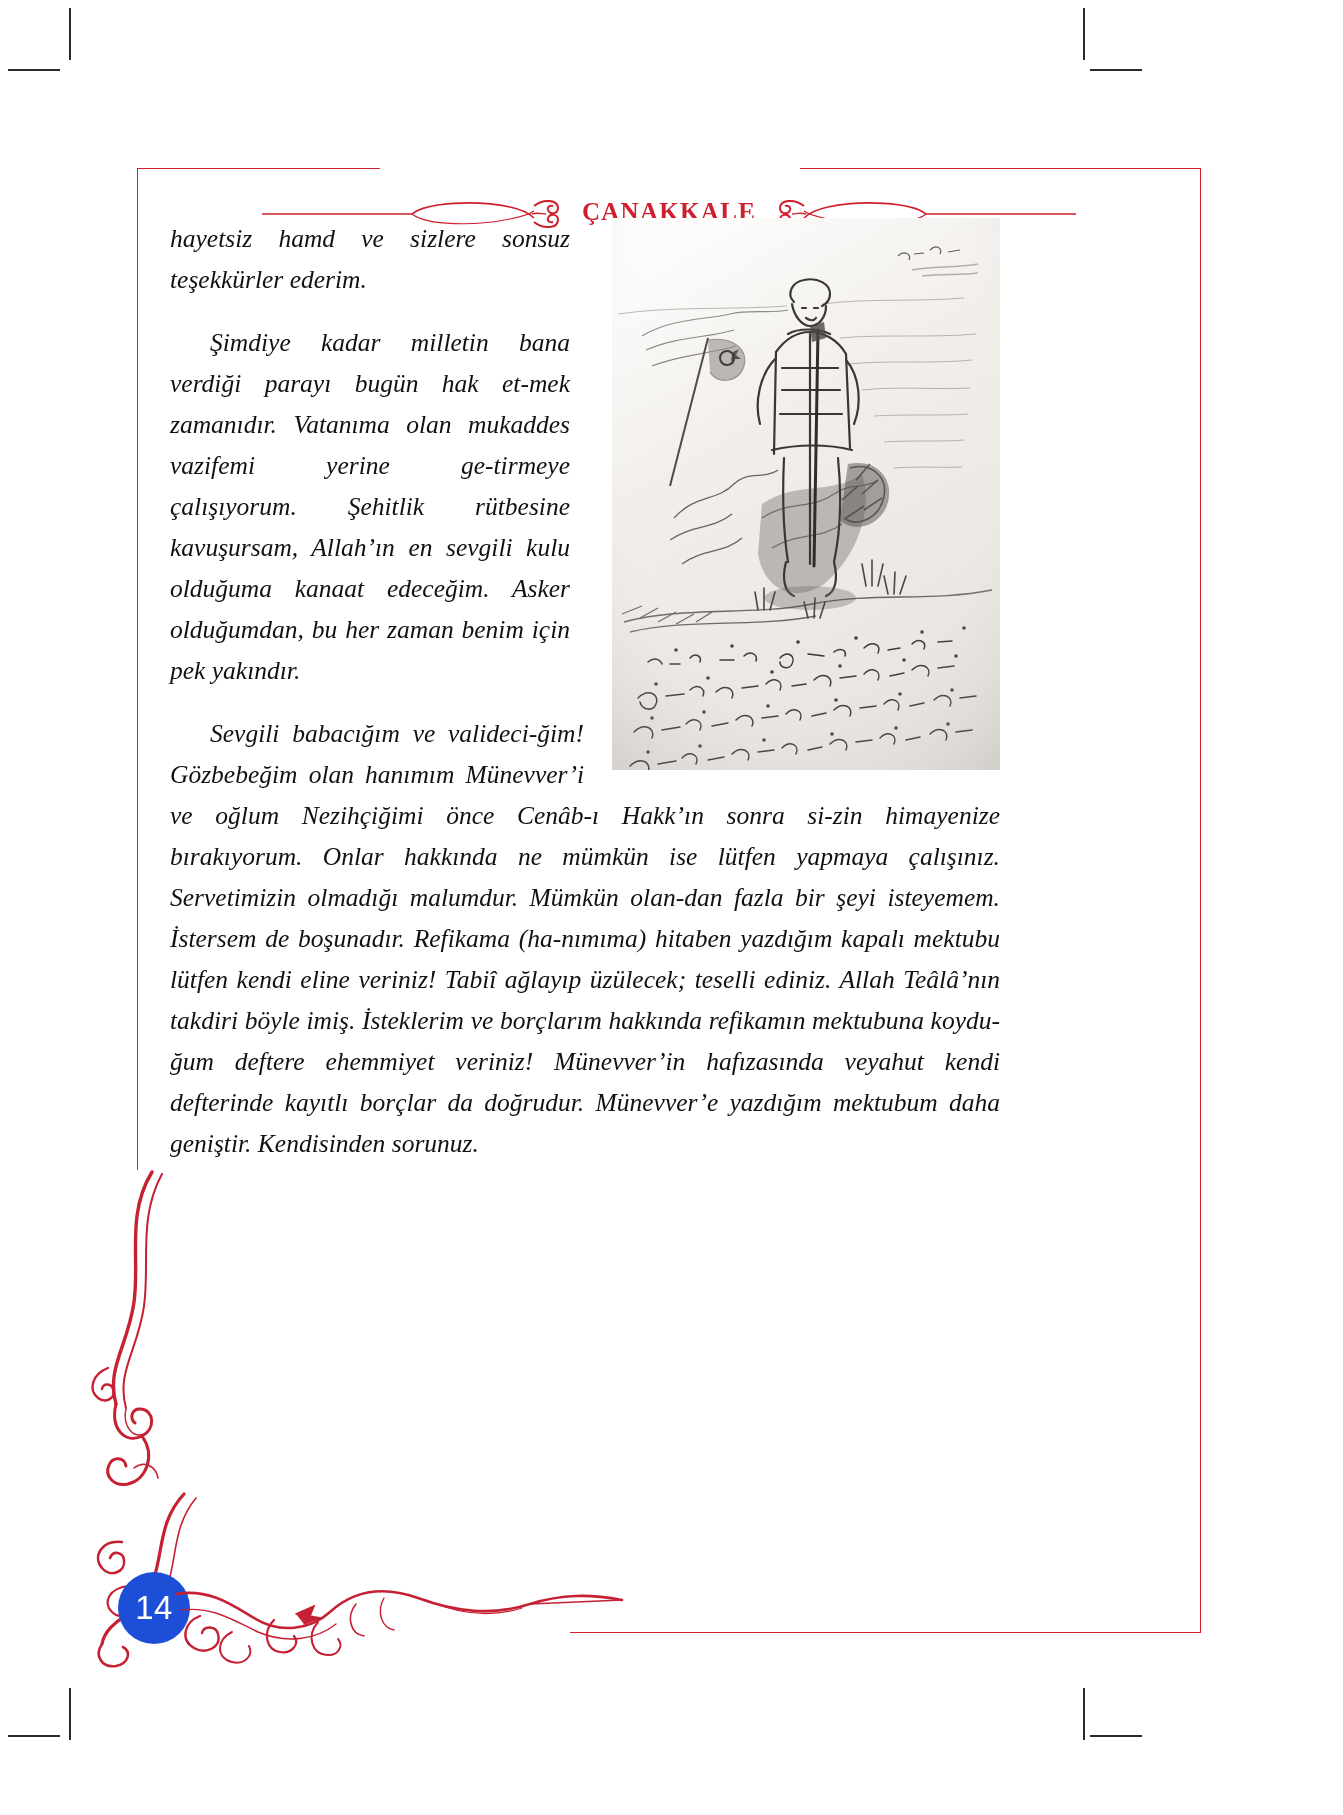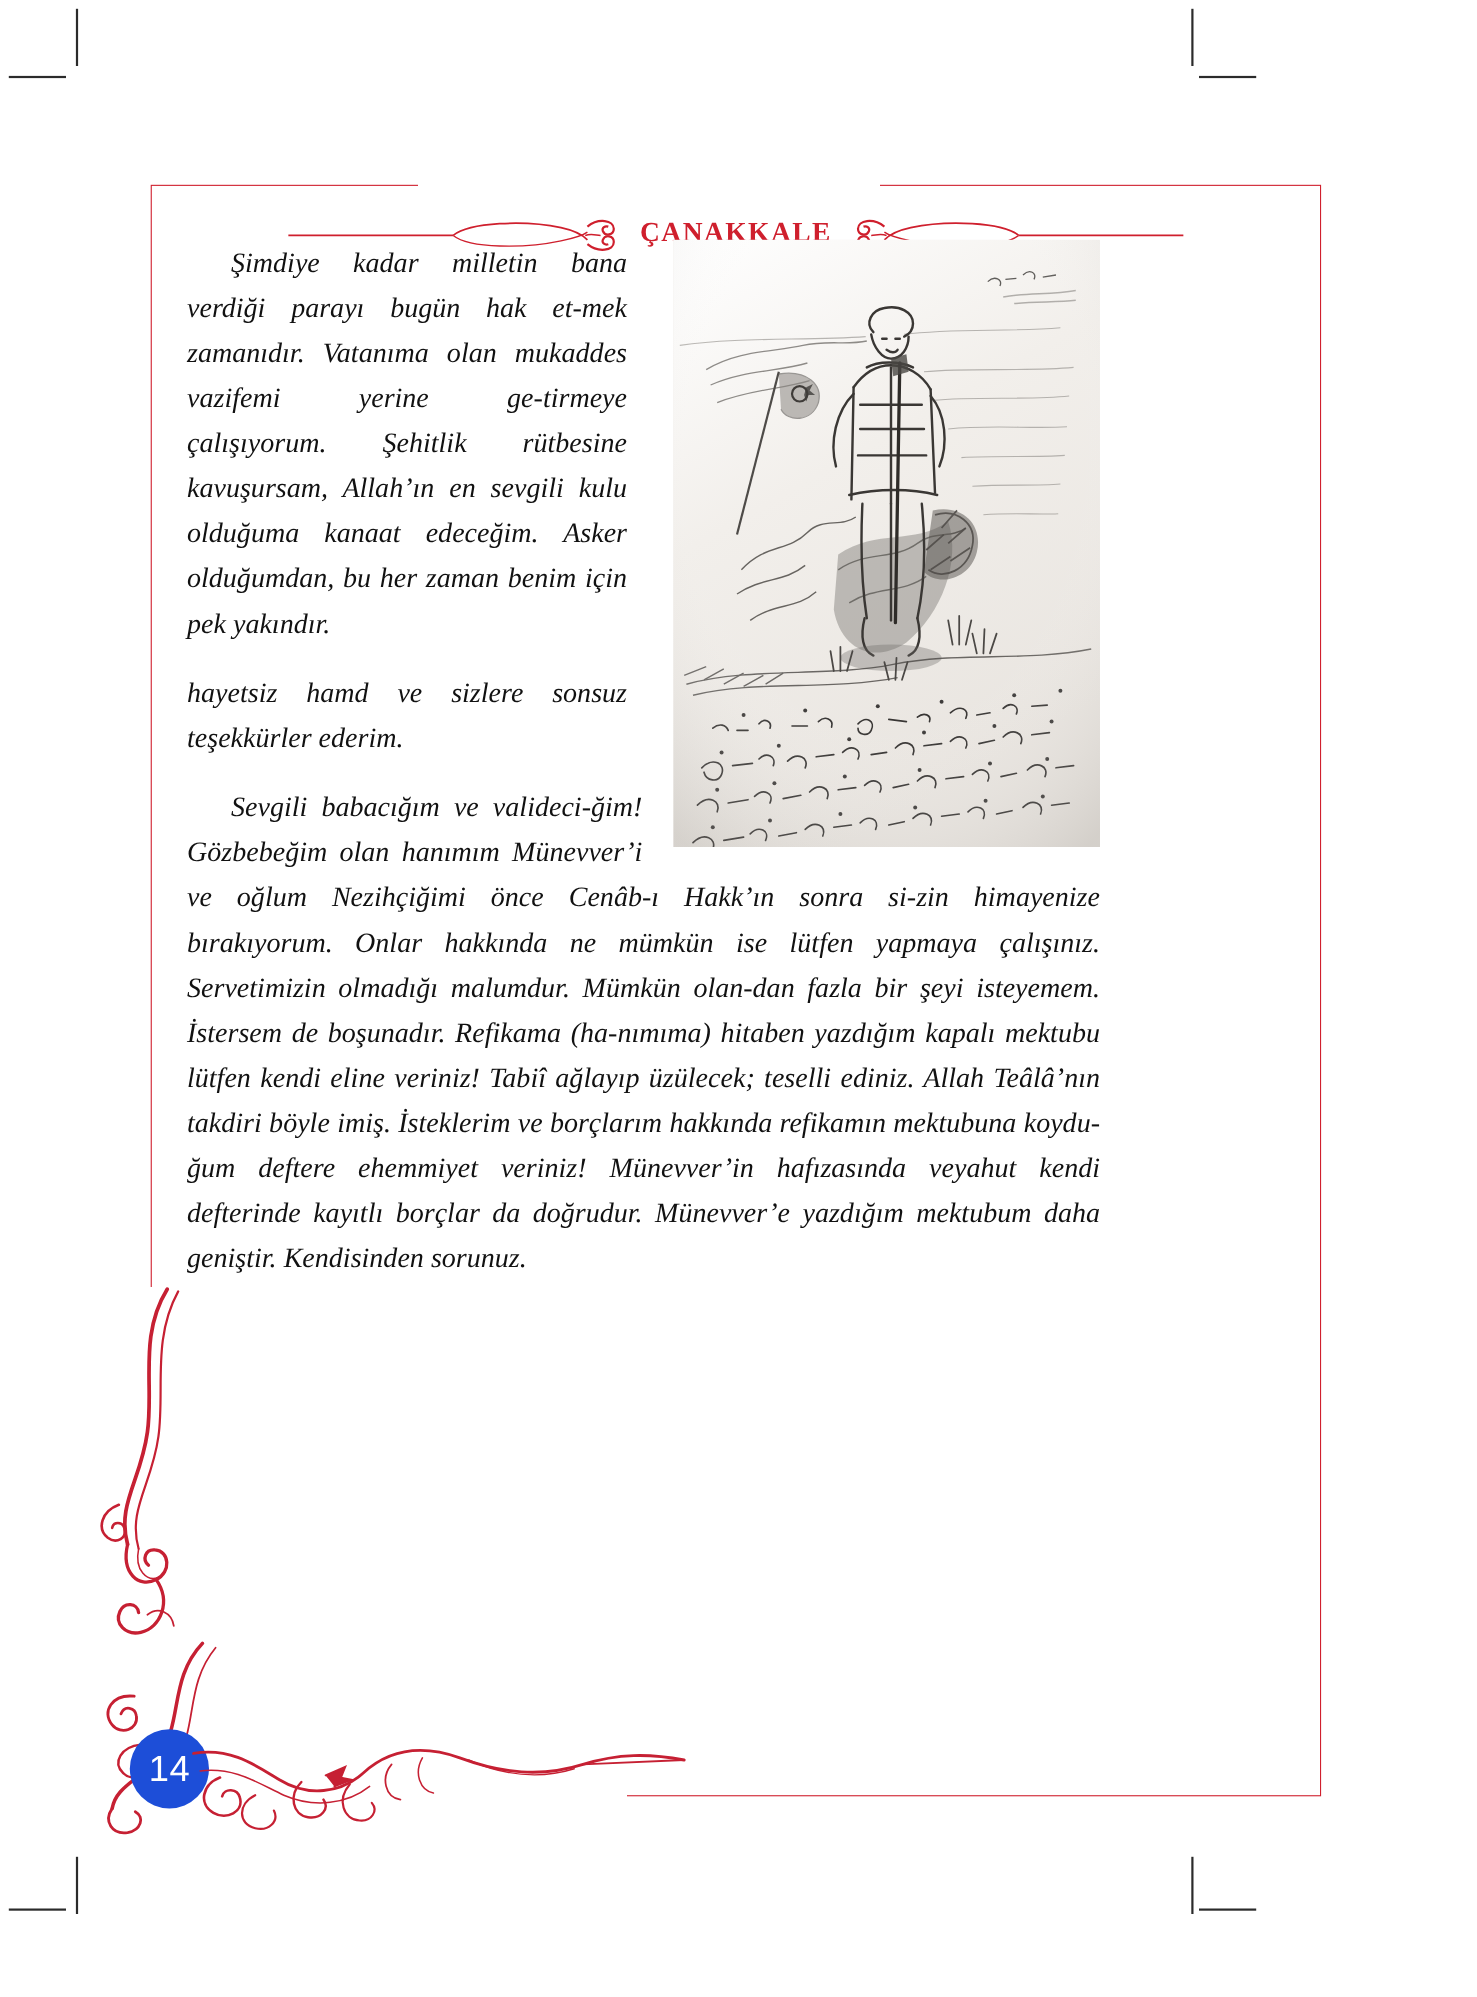--- a/index.html
+++ b/index.html
@@ -356,22 +356,22 @@
 
           <g stroke="#3a3734" stroke-width="1.2" fill="none" opacity="0.8">
             <path d="M286 38 c6 -6, 14 -2, 11 4 M302 36 l10 -1 M318 32 c6 -6, 13 -2, 10 4 M336 34 l12 -2"></path>
           </g>
 
           <rect x="0" y="0" width="388" height="552" fill="url(#vign)"></rect>
         </g>
       </svg>
     </div>
 
+    <p class="body narrow">hayetsiz hamd ve sizlere sonsuz teşekkürler ederim.</p>
     <p class="body narrow indent">Şimdiye kadar milletin bana verdiği parayı bugün hak et-mek zamanıdır. Vatanıma olan mukaddes vazifemi yerine ge-tirmeye çalışıyorum. Şehitlik rütbesine kavuşursam, Allah’ın en sevgili kulu olduğuma kanaat edeceğim. Asker olduğumdan, bu her zaman benim için pek yakındır.</p>
-    <p class="body narrow">hayetsiz hamd ve sizlere sonsuz teşekkürler ederim.</p>
     <p class="body indent">Sevgili babacığım ve valideci-ğim! Gözbebeğim olan hanımım Münevver’i ve oğlum Nezihçiğimi önce Cenâb-ı Hakk’ın sonra si-zin himayenize bırakıyorum. Onlar hakkında ne mümkün ise lütfen yapmaya çalışınız. Servetimizin olmadığı malumdur. Mümkün olan-dan fazla bir şeyi isteyemem. İstersem de boşunadır. Refikama (ha-nımıma) hitaben yazdığım kapalı mektubu lütfen kendi eline veriniz! Tabiî ağlayıp üzülecek; teselli ediniz. Allah Teâlâ’nın takdiri böyle imiş. İsteklerim ve borçlarım hakkında refikamın mektubuna koydu-ğum deftere ehemmiyet veriniz! Münevver’in hafızasında veyahut kendi defterinde kayıtlı borçlar da doğrudur. Münevver’e yazdığım mektubum daha geniştir. Kendisinden sorunuz.</p>
   </div>
 
   <svg class="orn" style="left:86px; top:1168px;" width="110" height="330" viewBox="0 0 110 330">
     <g fill="none" stroke="#c62033" stroke-linecap="round">
       <path d="M66 4 C40 46, 54 92, 48 134 C42 178, 20 200, 30 236" stroke-width="3.4"></path>
       <path d="M76 6 C52 50, 64 96, 58 138 C52 182, 30 204, 40 240" stroke-width="2"></path>
       <path d="M30 236 C24 262, 40 276, 56 268 C70 261, 68 242, 55 241 C46 240, 43 250, 49 255" stroke-width="3"></path>
       <path d="M40 240 C36 260, 48 270, 58 266" stroke-width="1.4"></path>
       <path d="M56 268 C70 288, 60 312, 42 316 C28 319, 18 308, 23 297 C27 288, 39 289, 40 298" stroke-width="3"></path>

